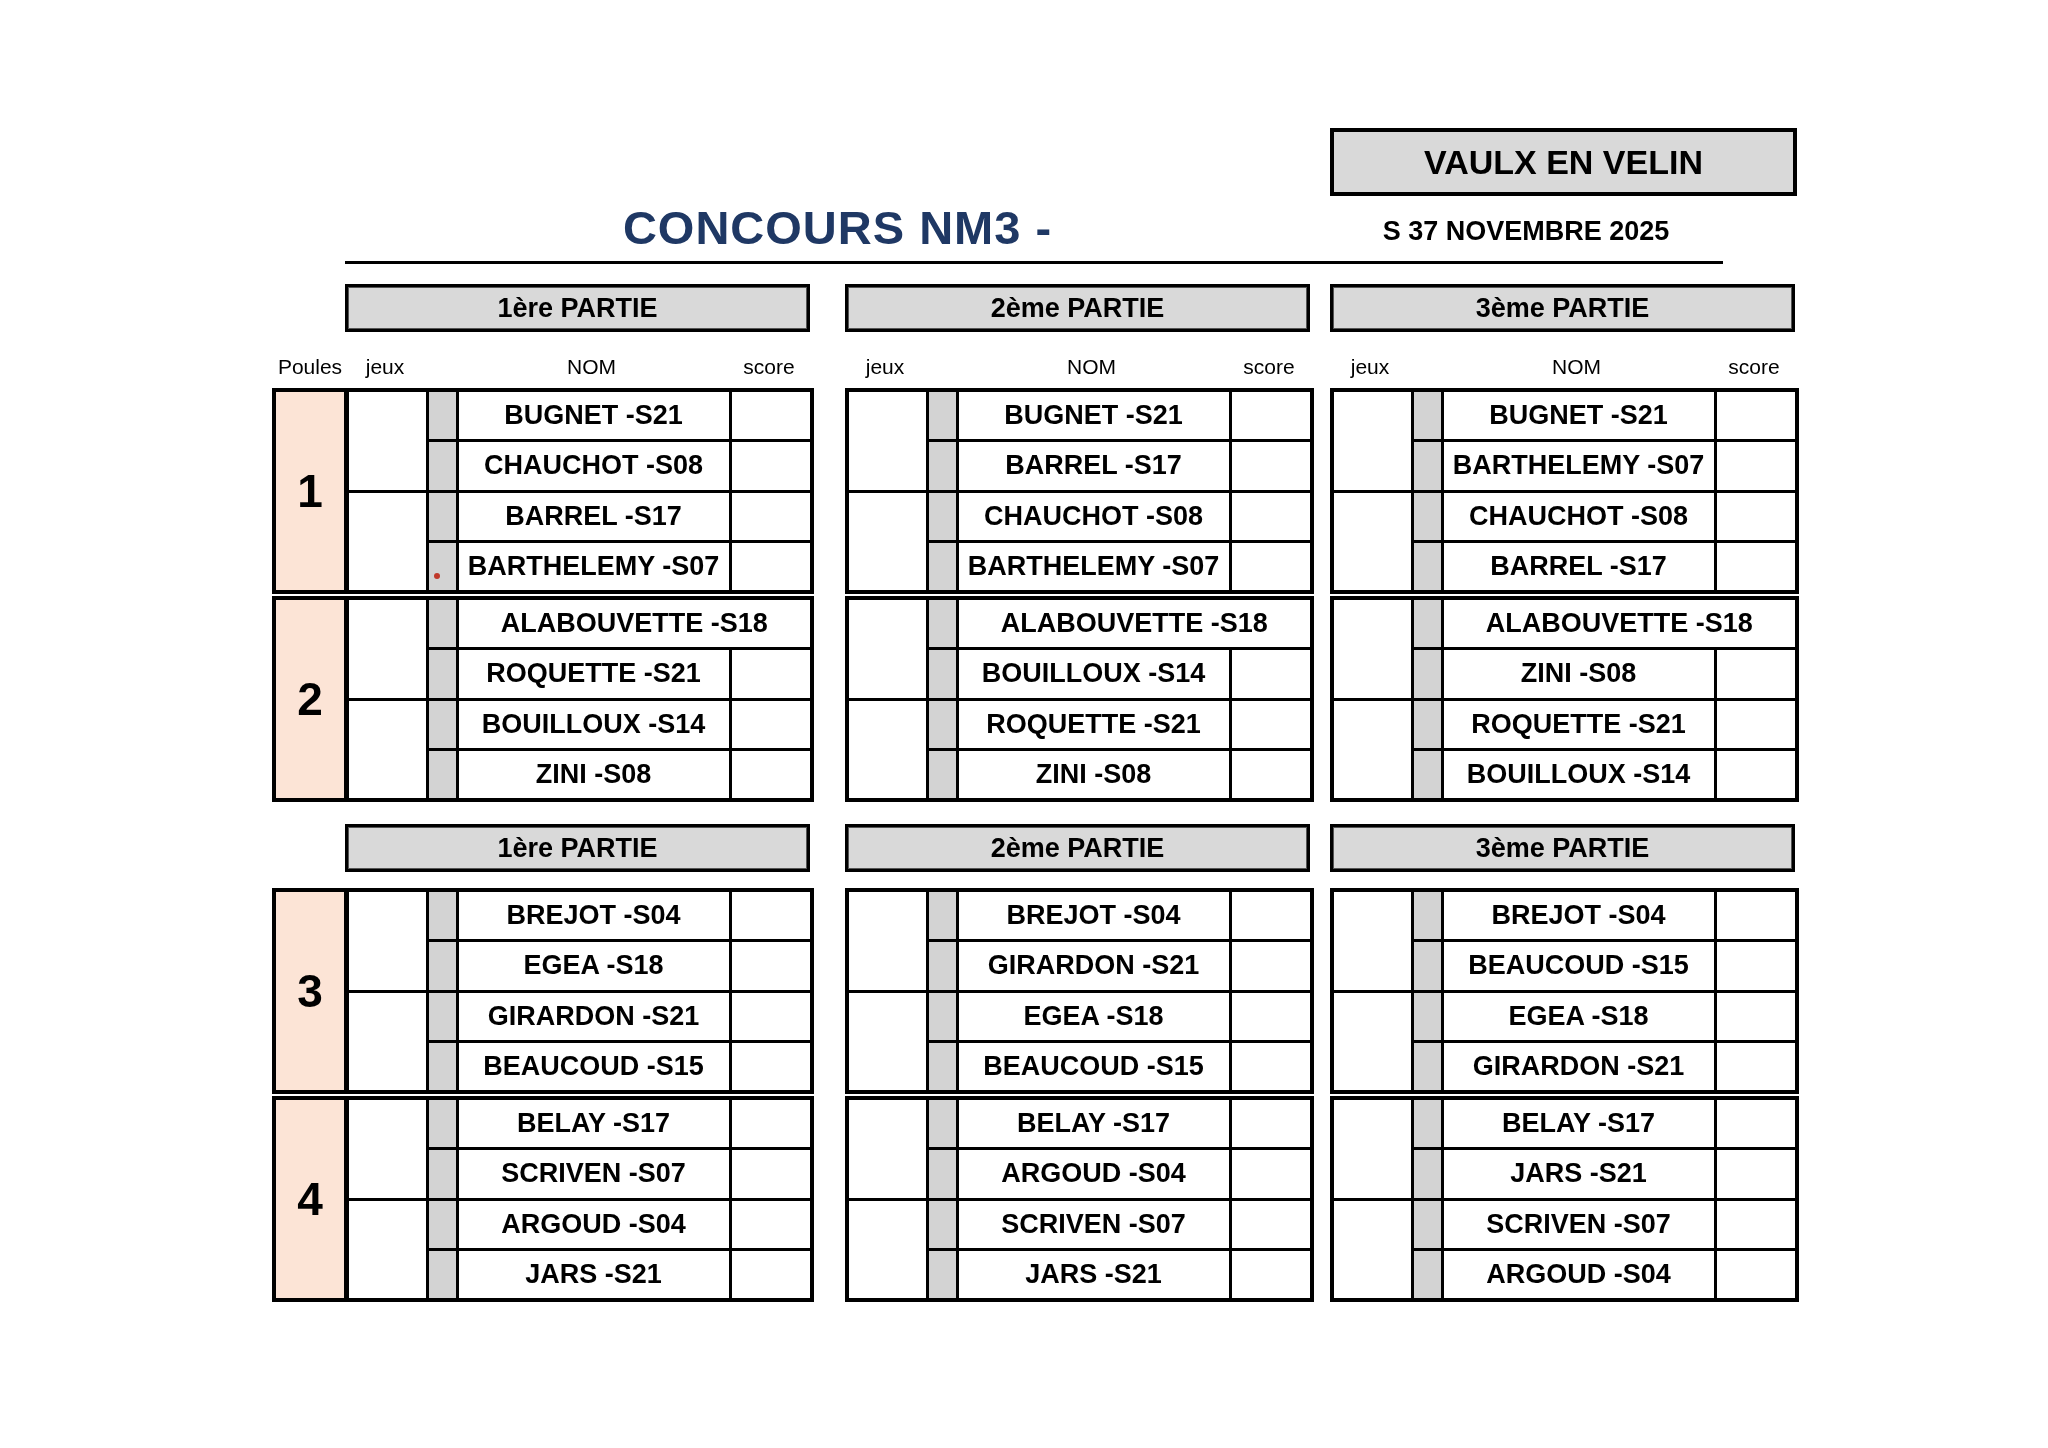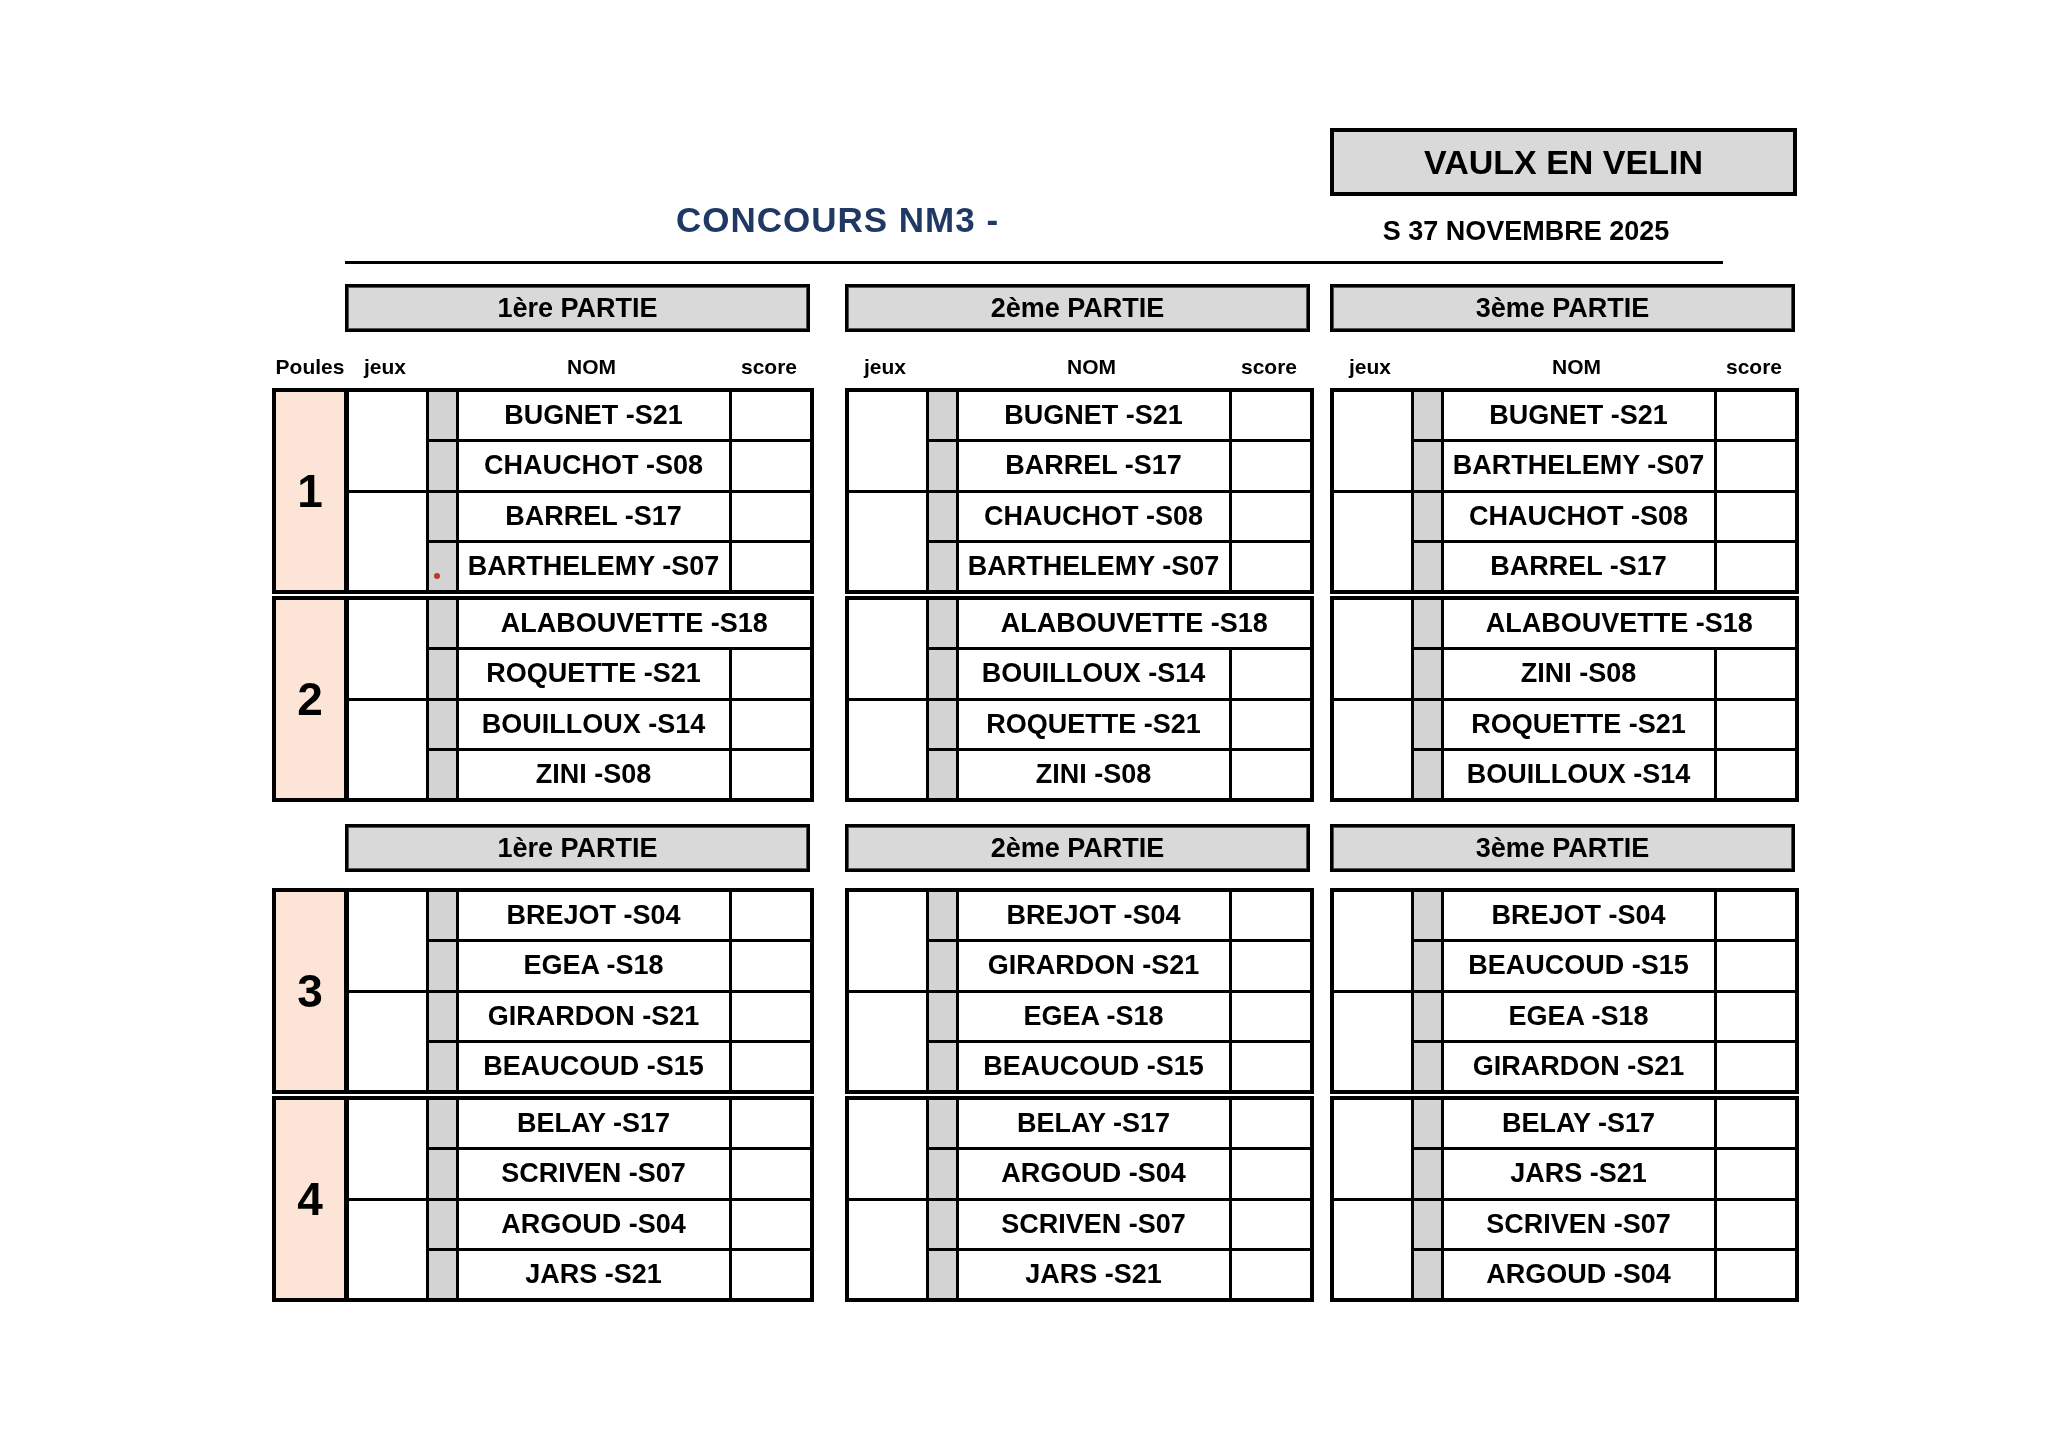--- a/index.html
+++ b/index.html
@@ -6,42 +6,42 @@
   .page{
     position:relative;width:2048px;height:1448px;background:#ffffff;
     font-family:"Liberation Sans", sans-serif;color:#000;overflow:hidden;
   }
   .fed-title{
     position:absolute;left:345px;top:146px;width:985px;text-align:center;
     font-size:30px;font-weight:bold;letter-spacing:.5px;white-space:nowrap;
   }
   .concours-title{
     position:absolute;left:345px;top:200px;width:985px;text-align:center;
-    font-size:35px;font-weight:bold;color:var(--navy);white-space:nowrap;letter-spacing:1px;
+    font-size:47px;font-weight:bold;color:var(--navy);white-space:nowrap;letter-spacing:1px;
   }
   .venue-box{
     position:absolute;left:1330px;top:128px;width:467px;height:68px;
     background:var(--gray);border:4px solid #000;box-sizing:border-box;
     display:flex;align-items:center;justify-content:center;
     font-size:34px;font-weight:bold;white-space:nowrap;
   }
   .date-label{
     position:absolute;left:1330px;top:216px;width:392px;text-align:center;
     font-size:27px;font-weight:bold;white-space:nowrap;
   }
   .title-rule{position:absolute;left:345px;top:261px;width:1378px;height:3px;background:#000;}
   .band-box{
     position:absolute;height:48px;width:465px;background:var(--gray);
     border:3px solid #000;box-sizing:border-box;
     display:flex;align-items:center;justify-content:center;
     font-size:27px;font-weight:bold;box-shadow:0 0 0 1px #555 inset;
   }
   .col-label{
     position:absolute;height:30px;display:flex;align-items:center;justify-content:center;
-    font-size:21px;font-weight:bold;
+    font-size:21px;font-weight:normal;
   }
   .pool-num{
     position:absolute;left:272px;width:76px;height:206px;
     background:var(--peach);border:4px solid #000;box-sizing:border-box;
     display:flex;align-items:center;justify-content:center;
     font-size:46px;font-weight:bold;
   }
   table.pool{
     position:absolute;width:465px;height:206px;background:#fff;
     border-collapse:collapse;table-layout:fixed;border:4px solid #000;

